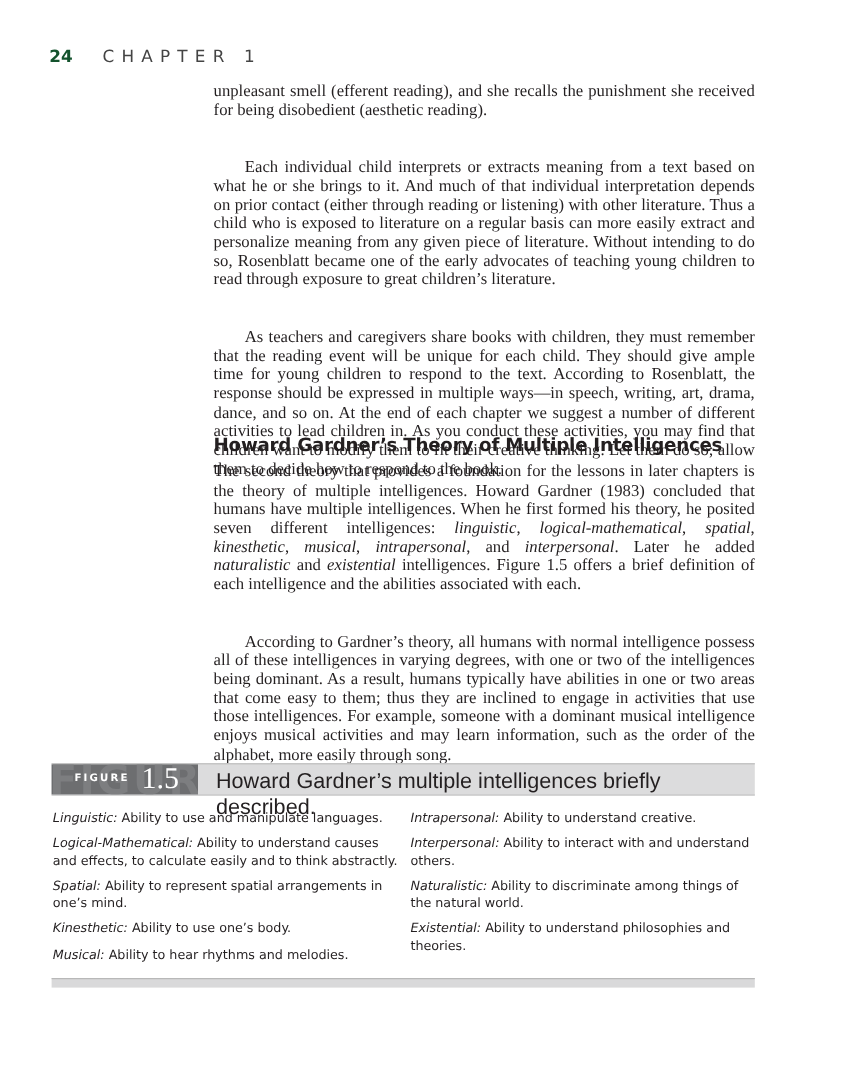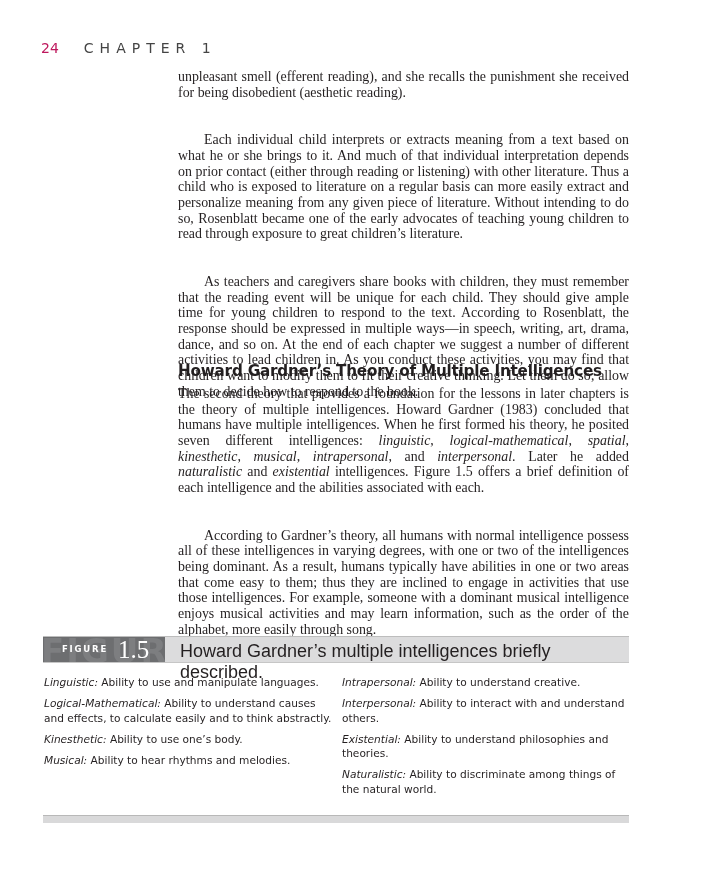--- a/index.html
+++ b/index.html
@@ -1,18 +1,18 @@
 <!DOCTYPE html>
 <html><head>
 <meta charset="utf-8">
 <style>
   html, body { margin: 0; padding: 0; background: #ffffff; }
   body { width: 716px; height: 896px; position: relative; overflow: hidden; color: #231f20; }
   .running-head { position: absolute; left: 41px; top: 40px; height: 20px; display: flex; align-items: baseline; }
-  .page-num { font-family: "DejaVu Sans", sans-serif; font-weight: normal; font-size: 14px; color: #be185d; }
+  .page-num { font-family: "DejaVu Sans", sans-serif; font-weight: bold; font-size: 14px; color: #14532d; }
   .chapter-label { font-family: "DejaVu Sans", sans-serif; font-size: 14px; letter-spacing: 6px; color: #444; margin-left: 25px; }
 
   .body-text { position: absolute; left: 178px; width: 451px; font-family: "Liberation Serif", serif; font-size: 13.9px; line-height: 15.65px; color: #231f20; text-align: justify; }
   .body-text p { margin: 0; }
   .body-text p.indent { text-indent: 26px; margin-top: 32px; }
   #block1 { top: 69px; }
   #block2 { top: 386px; }
   .section-heading { position: absolute; left: 178px; top: 362px; font-family: "DejaVu Sans", sans-serif; font-weight: bold; font-size: 15.2px; color: #231f20; letter-spacing: -0.2px; }
 
   .figure-header { position: absolute; left: 43px; top: 636px; width: 586px; height: 25px; background: #dcdcdd; border-top: 1px solid #bdbdbd; border-bottom: 1px solid #c6c6c6; }
@@ -56,24 +56,25 @@
     <span class="figure-tag-ghost">FIGURE</span>
     <span class="figure-word">FIGURE</span>
     <span class="figure-number">1.5</span>
   </div>
   <div class="figure-caption">Howard Gardner’s multiple intelligences briefly described.</div>
 </div>
 
 <div class="fig-col" id="col-left">
   <p class="entry"><span class="term">Linguistic:</span><span> Ability to use and manipulate languages.</span></p>
   <p class="entry"><span class="term">Logical-Mathematical:</span><span> Ability to understand causes and effects, to calculate easily and to think abstractly.</span></p>
+  <p class="entry"><span class="term">Spatial:</span><span> Ability to represent spatial arrangements in one’s mind.</span></p>
   <p class="entry"><span class="term">Kinesthetic:</span><span> Ability to use one’s body.</span></p>
   <p class="entry"><span class="term">Musical:</span><span> Ability to hear rhythms and melodies.</span></p>
 </div>
 
 <div class="fig-col" id="col-right">
   <p class="entry"><span class="term">Intrapersonal:</span><span> Ability to understand creative.</span></p>
   <p class="entry"><span class="term">Interpersonal:</span><span> Ability to interact with and understand others.</span></p>
+  <p class="entry"><span class="term">Naturalistic:</span><span> Ability to discriminate among things of the natural world.</span></p>
   <p class="entry"><span class="term">Existential:</span><span> Ability to understand philosophies and theories.</span></p>
-  <p class="entry"><span class="term">Naturalistic:</span><span> Ability to discriminate among things of the natural world.</span></p>
 </div>
 
 <div class="figure-footer"></div>
 
 </body></html>

